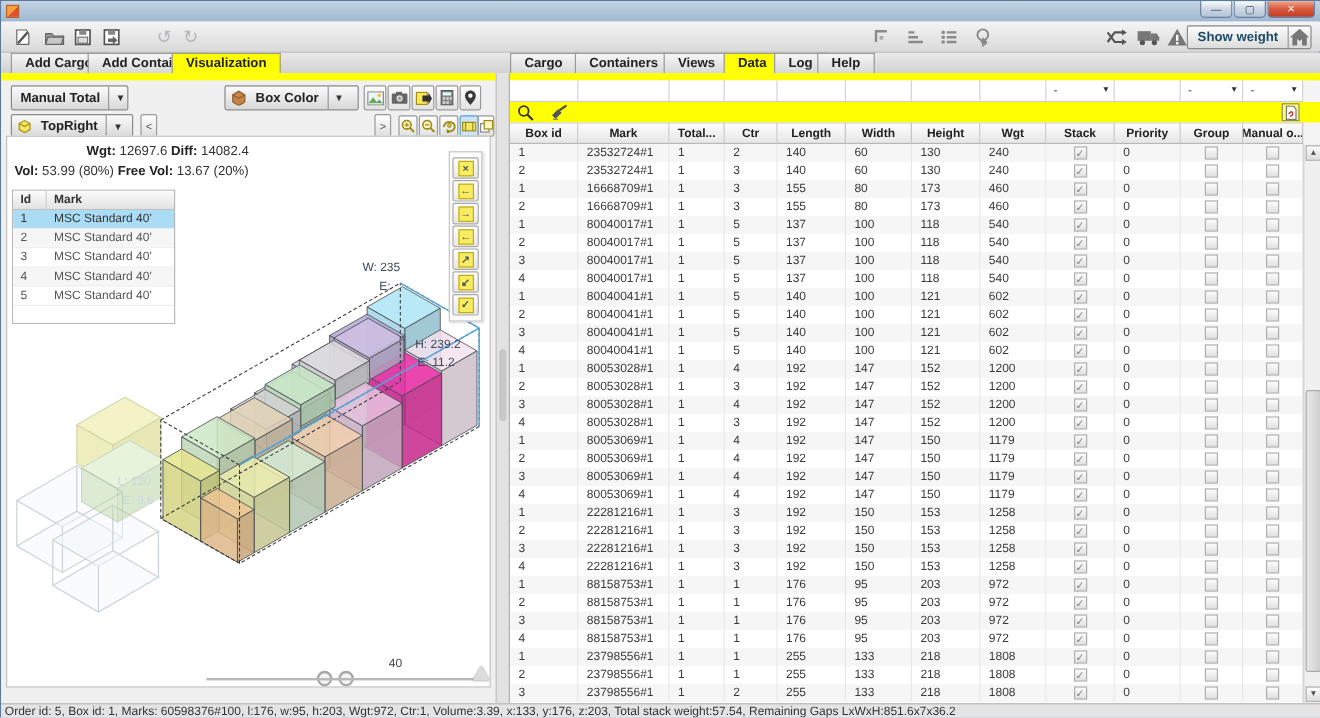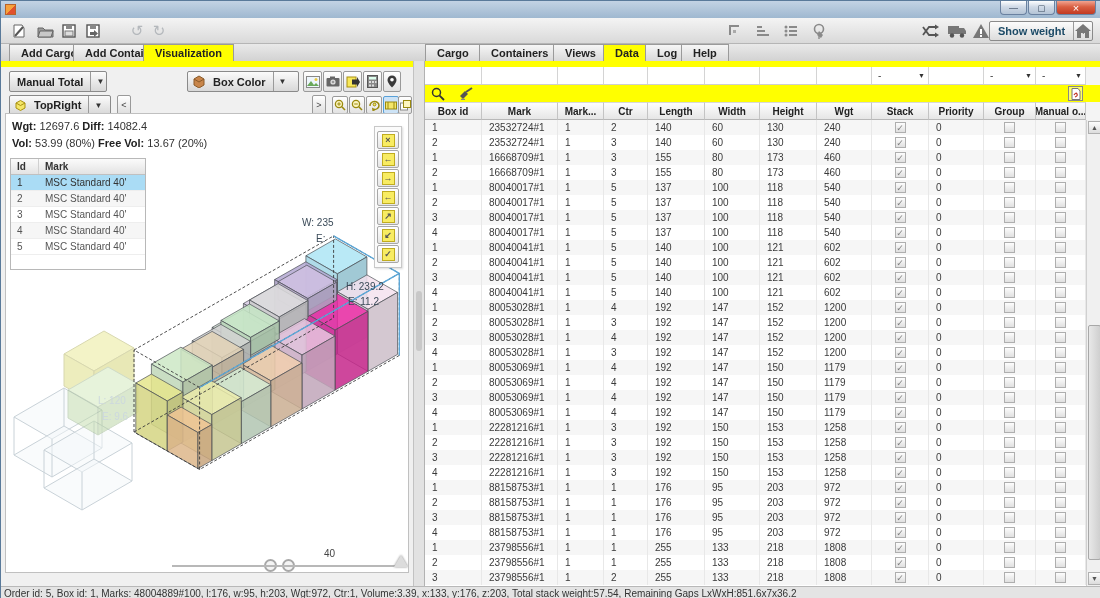--- a/index.html
+++ b/index.html
@@ -51,21 +51,21 @@
   .ibtn.sm { width:16px; height:18px; }
   .ibtn.sel { background:#cde3f6; border-color:#58a0d8; }
   .nav-btn { position:absolute; width:14px; height:20px; border:1px solid #9a9a9a; border-radius:2px;
     background:linear-gradient(#fff,#ddd); font-size:9px; color:#444; display:flex; align-items:center; justify-content:center; cursor:pointer; }
   .cont-display { position:absolute; height:20px; border:2px solid #6db2e8; border-radius:2px;
     background:linear-gradient(#e2e2e2,#c6c6c6); display:flex; align-items:center; justify-content:center;
     font-size:11px; font-weight:bold; color:#222; cursor:pointer; }
 
   .canvas { position:absolute; left:4px; top:52px; width:404px; height:460px; background:#ffffff;
     border:1px solid #c0c0c0; overflow:hidden; }
-  .stats { position:absolute; left:6px; top:4px; font-size:11px; color:#333; line-height:17px; z-index:3; }
+  .stats { position:absolute; left:6px; top:4px; font-size:11px; color:#333; line-height:17px; z-index:3;text-align:right; }
   .stats b { color:#222; }
 
   .mini-table { position:absolute; left:4px; top:44px; width:136px; border:1px solid #b8b8b8; background:#fff; z-index:3; font-size:10px; }
   .mt-header { display:flex; background:linear-gradient(#fbfbfb,#e3e3e3); border-bottom:1px solid #c0c0c0; font-weight:bold; color:#333; }
   .mt-header .c1 { width:28px; padding:2px 0 2px 6px; border-right:1px solid #d0d0d0; }
   .mt-header .c2 { flex:1; padding:2px 0 2px 6px; }
   .mt-row { display:flex; color:#555; border-bottom:1px solid #eee; background:#fff; cursor:pointer; }
   .mt-row.alt { background:#f6f6f6; }
   .mt-row.sel { background:#aadcf5; color:#333; }
   .mt-row .c1 { width:28px; padding:2px 0 2px 6px; }
@@ -612,21 +612,21 @@
       <div class="pdf-btn">
         <svg width="10" height="12">
             <polygon points="1,0.5 7,0.5 9,3 9,11.5 1,11.5" fill="#fff" stroke="#777"></polygon>
             <path d="M3,7 Q5,4 6,6 Q7,8 4,9" fill="none" stroke="#c03020" stroke-width="1.2"></path>
           </svg>
       </div>
     </div>
     <div class="grid-header" id="grid-header">
         <div class="hcell" style="width: 57px;">Box id</div>
         <div class="hcell" style="width: 76px;">Mark</div>
-        <div class="hcell" style="width: 46px;">Mark...</div>
+        <div class="hcell" style="width: 46px;">Total...</div>
         <div class="hcell" style="width: 44px;">Ctr</div>
         <div class="hcell" style="width: 57px;">Length</div>
         <div class="hcell" style="width: 55px;">Width</div>
         <div class="hcell" style="width: 57px;">Height</div>
         <div class="hcell" style="width: 55px;">Wgt</div>
         <div class="hcell" style="width: 57px;">Stack</div>
         <div class="hcell" style="width: 55px;">Priority</div>
         <div class="hcell" style="width: 52px;">Group</div>
         <div class="hcell" style="width: 50px;">Manual o...</div>
       </div>
@@ -1253,15 +1253,15 @@
         </div>
       </div>
     <div class="vscroll">
       <div class="vs-btn" style="top:1px">▲</div>
       <div class="vs-thumb"></div>
       <div class="vs-btn" style="bottom:1px">▼</div>
     </div>
   </div>
 
   <div class="statusbar">
-    <span>Order id: 5, Box id: 1, Marks: 48004889#100, l:176, w:95, h:203, Wgt:972, Ctr:1, Volume:3.39, x:133, y:176, z:203, Total stack weight:57.54, Remaining Gaps LxWxH:851.6x7x36.2</span>
+    <span>Order id: 5, Box id: 1, Marks: 60598376#100, l:176, w:95, h:203, Wgt:972, Ctr:1, Volume:3.39, x:133, y:176, z:203, Total stack weight:57.54, Remaining Gaps LxWxH:851.6x7x36.2</span>
   </div>
 </div>
 
 </body></html>

